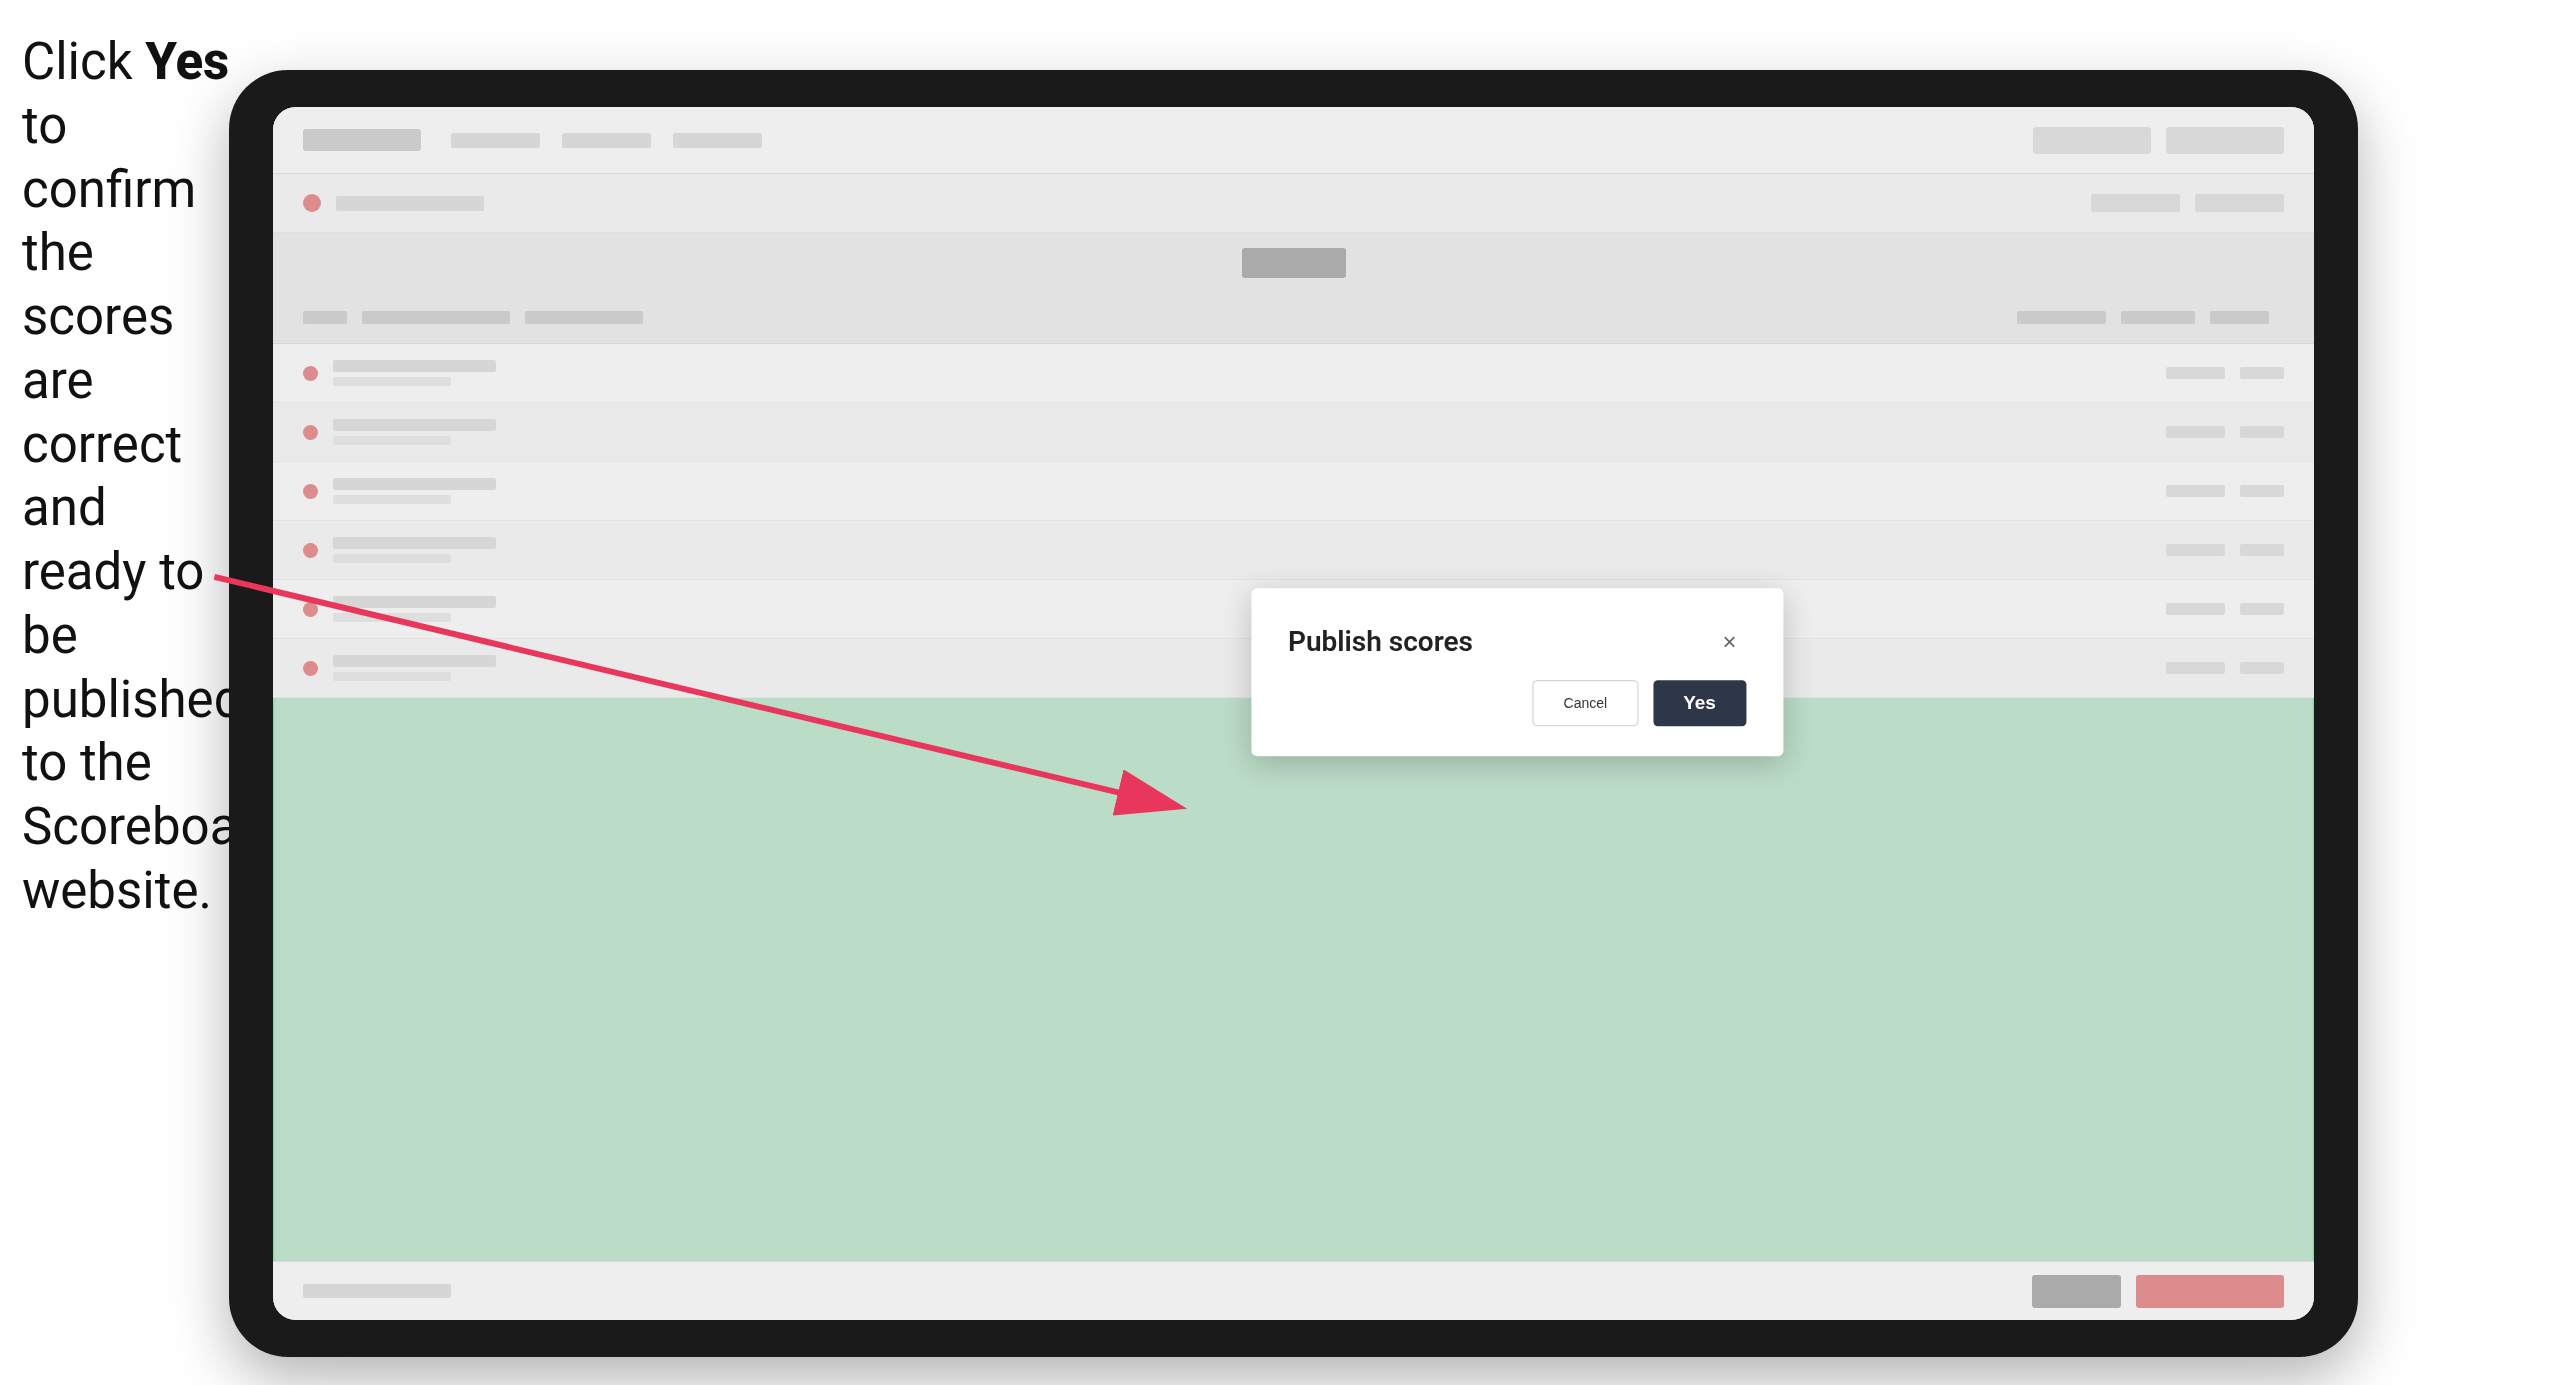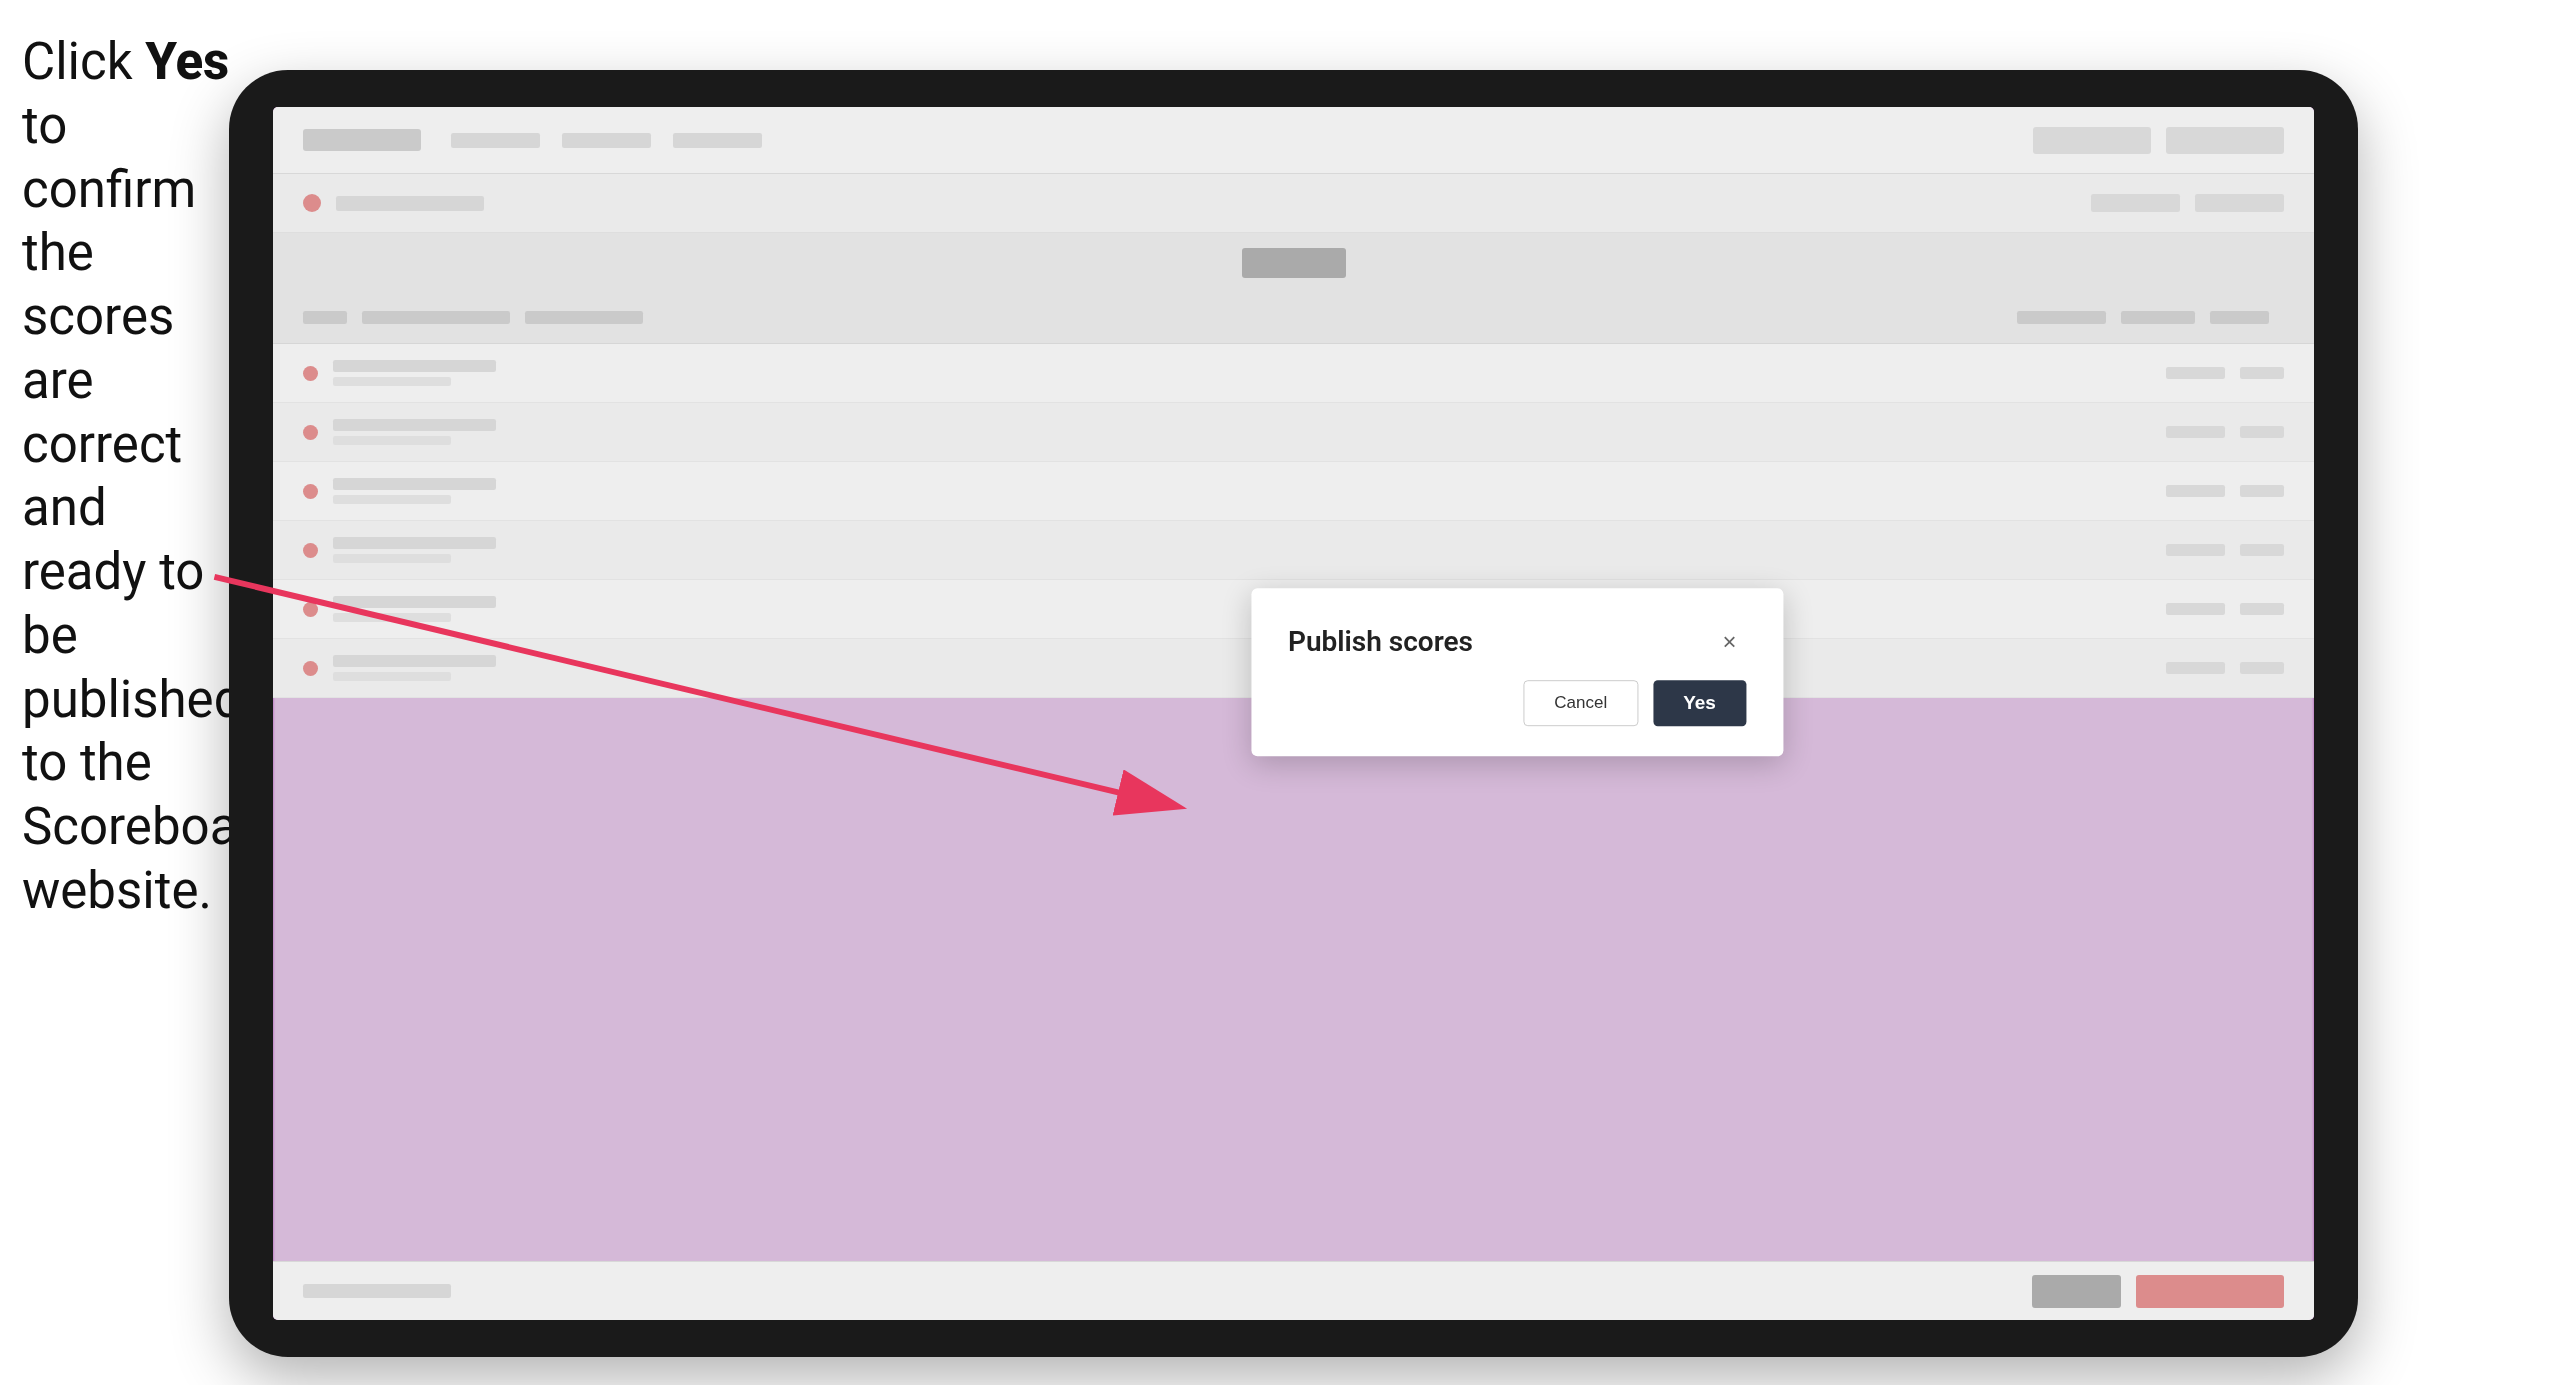--- a/index.html
+++ b/index.html
@@ -38,22 +38,22 @@
       height: 1287px;
       background: #1a1a1a;
       border-radius: 59px;
       box-shadow: 0 22px 59px rgba(0,0,0,0.3);
       padding: 37px 44px;
     }
 
     .tablet-screen {
       width: 100%;
       height: 100%;
-      background: #a21caf;
-      border-radius: 5px;
+      background: #22c55e;
+      border-radius: 23px;
       overflow: hidden;
       position: relative;
     }
 
     
     .app-background {
       position: absolute;
       top: 0; left: 0; right: 0; bottom: 0;
       background: #f5f5f5;
       filter: blur(1.5px);
@@ -335,21 +335,21 @@
     }
 
     .dialog-actions {
       display: flex;
       justify-content: flex-end;
       gap: 15px;
     }
 
     .btn-cancel {
       padding: 12px 30px;
-      font-size: 17px;
+      font-size: 14px;
       border: 0.7px solid #cccccc;
       background: #ffffff;
       border-radius: 4.4px;
       cursor: pointer;
       color: #333333;
     }
 
     .btn-yes {
       padding: 12px 30px;
       font-size: 19px;

